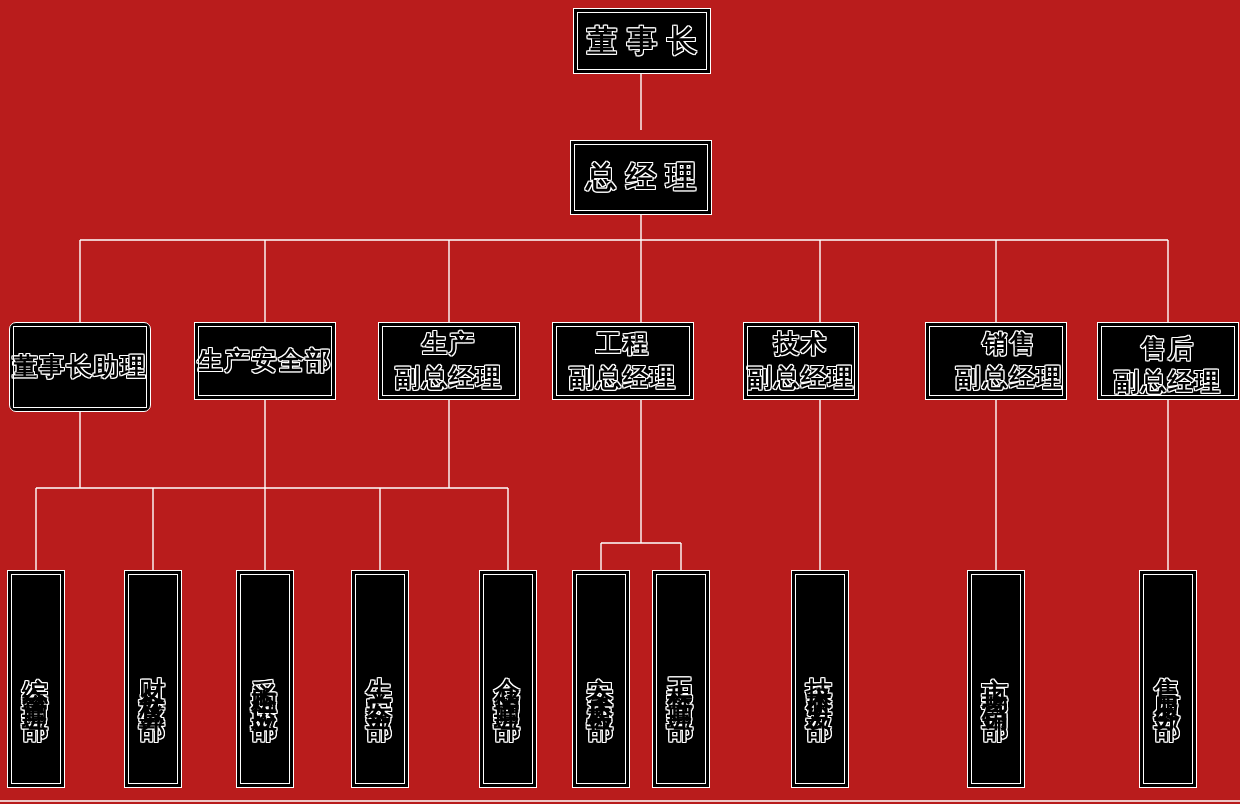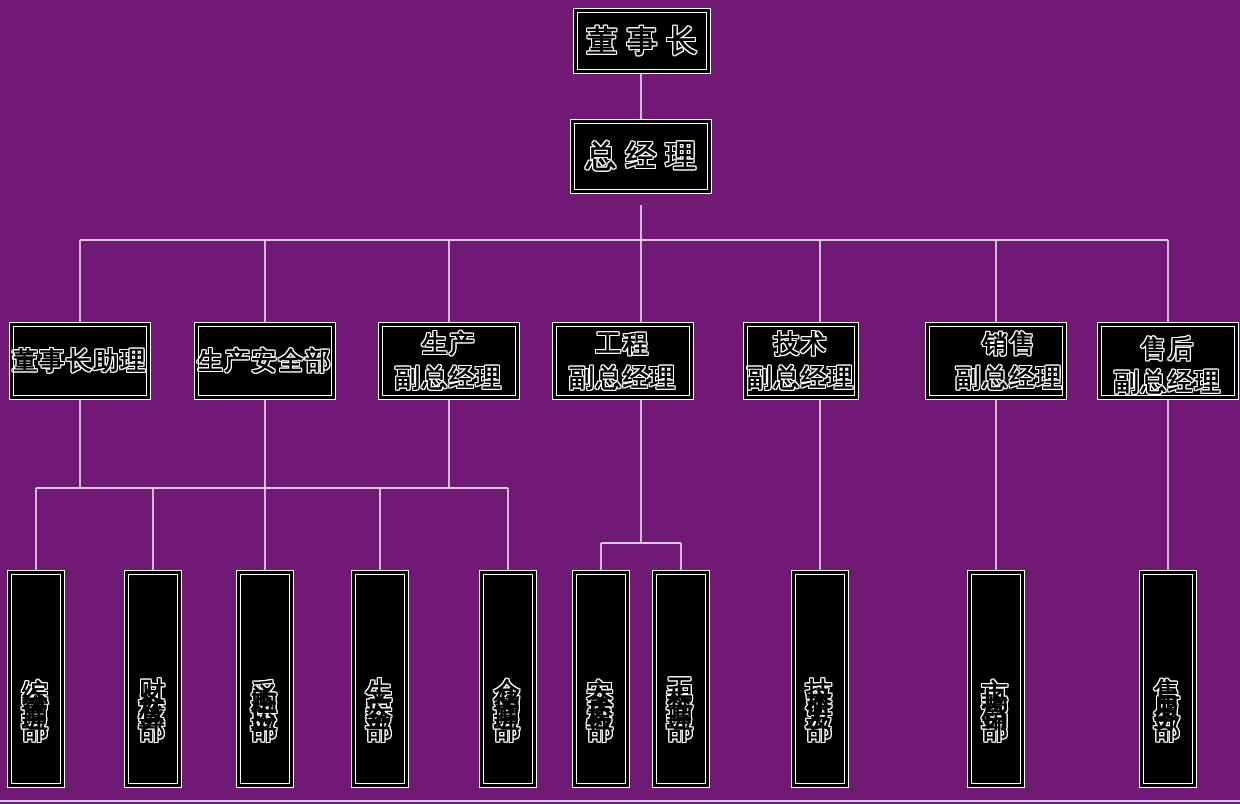--- a/index.html
+++ b/index.html
@@ -4,21 +4,21 @@
 <style>
   html, body {
     margin: 0;
     padding: 0;
     background: #000000;
   }
   #canvas {
     position: relative;
     width: 1240px;
     height: 804px;
-    background: #701a75;
+    background: #b91c1c;
     overflow: hidden;
     font-family: "DejaVu Sans", sans-serif;
   }
   #connectors {
     position: absolute;
     left: 0;
     top: 0;
   }
   #connectors line {
     stroke: #ffffff;
@@ -61,21 +61,21 @@
     letter-spacing: 2px;
     line-height: 1.35;
   }
   .dept-label {
     font-size: 26px;
     letter-spacing: 9px;
     writing-mode: vertical-rl;
     text-orientation: upright;
   }
   #chairman { left: 573px; top: 8px;   width: 138px; height: 66px; }
-  #gm       { left: 570px; top: 119px; width: 142px; height: 75px; }
+  #gm       { left: 570px; top: 140px; width: 142px; height: 75px; }
 </style>
 </head>
 <body>
 
 <div id="canvas">
   <svg id="connectors" width="1240" height="804">
       <line x1="641" y1="74" x2="641" y2="130"></line>
       <line x1="641" y1="205" x2="641" y2="240"></line>
       <line x1="80" y1="240" x2="1168" y2="240"></line>
       <line x1="80" y1="240" x2="80" y2="322"></line>
@@ -103,21 +103,21 @@
       <line x1="0" y1="801" x2="1240" y2="801"></line>
     </svg>
 
   <div class="box" id="chairman">
     <div class="label top-label">董事长</div>
   </div>
 
   <div class="box" id="gm">
     <div class="label top-label">总经理</div>
   </div>
-<div class="box" style="left: 9px; top: 322px; width: 142px; height: 78px;">
+<div class="box" style="left: 9px; top: 322px; width: 142px; height: 90px; border-radius: 7px;">
       <div class="label exec-line">董事长助理</div>
     </div>
     <div class="box" style="left: 194px; top: 322px; width: 142px; height: 78px;">
       <div class="label exec-line">生产安全部</div>
     </div>
     <div class="box" style="left: 378px; top: 322px; width: 142px; height: 78px; align-items: center;">
       <div class="label exec-line">生产</div>
       <div class="label exec-line">副总经理</div>
     </div>
     <div class="box" style="left: 552px; top: 322px; width: 142px; height: 78px;">

